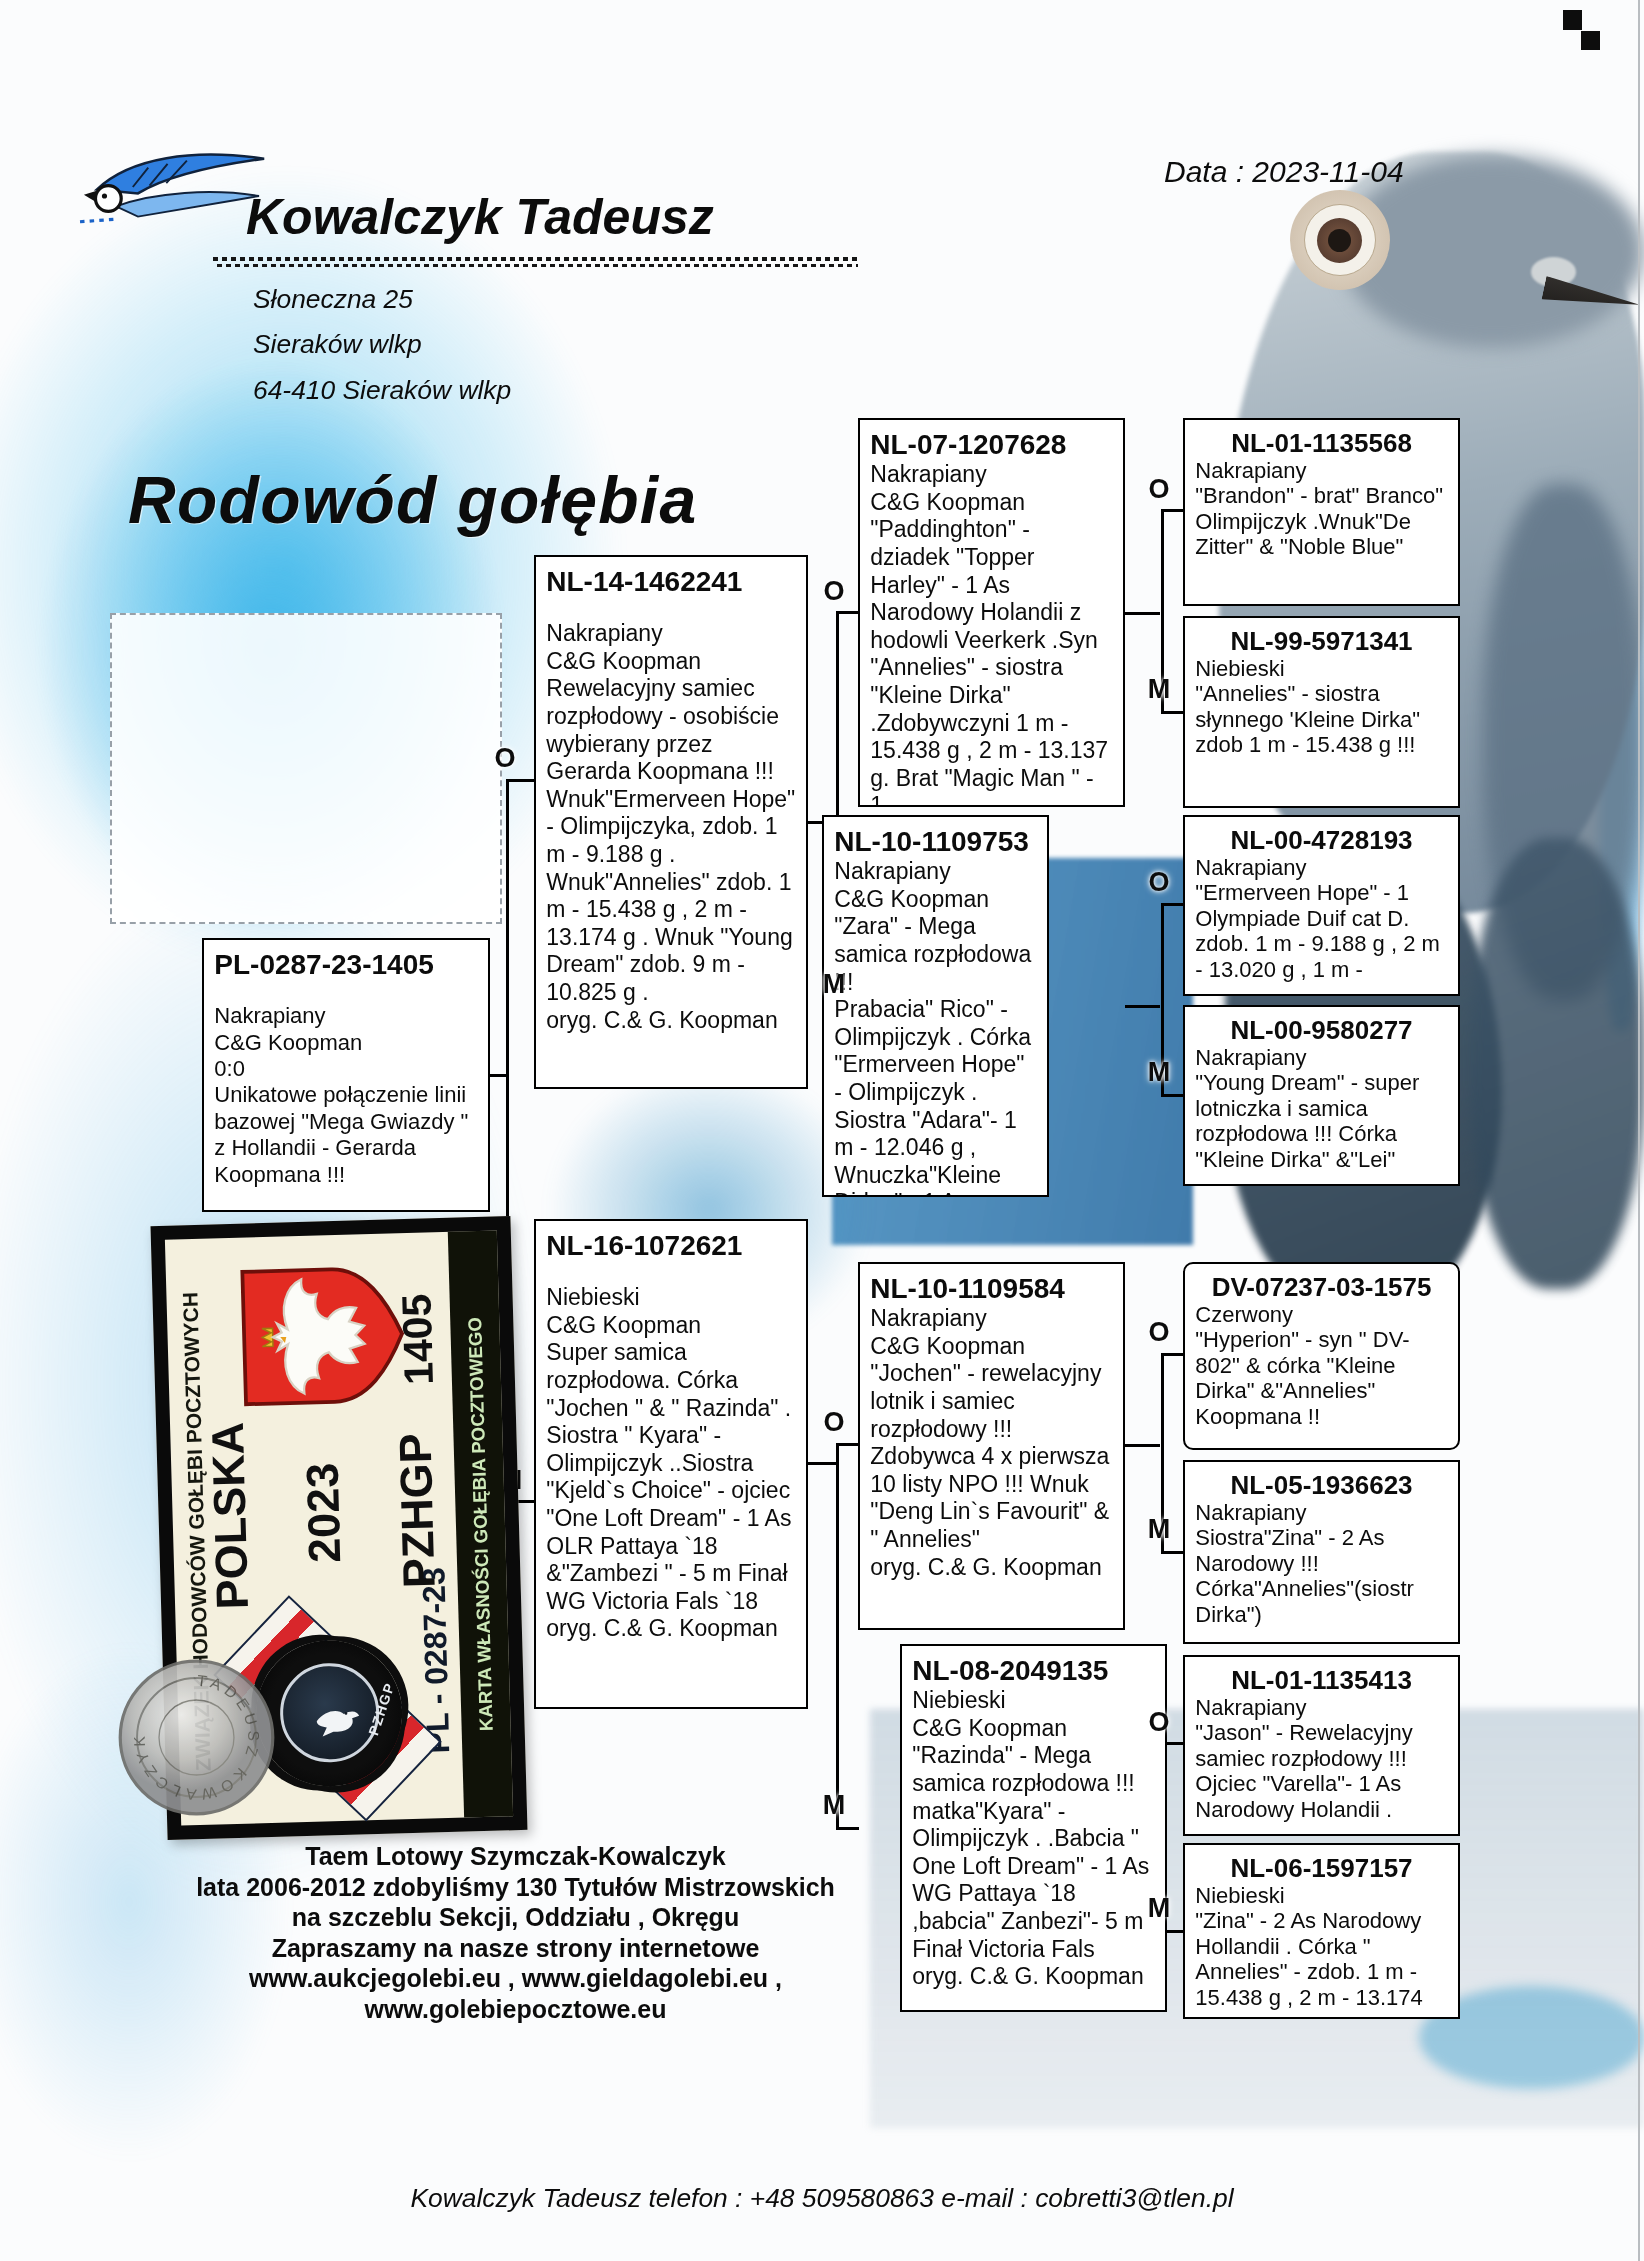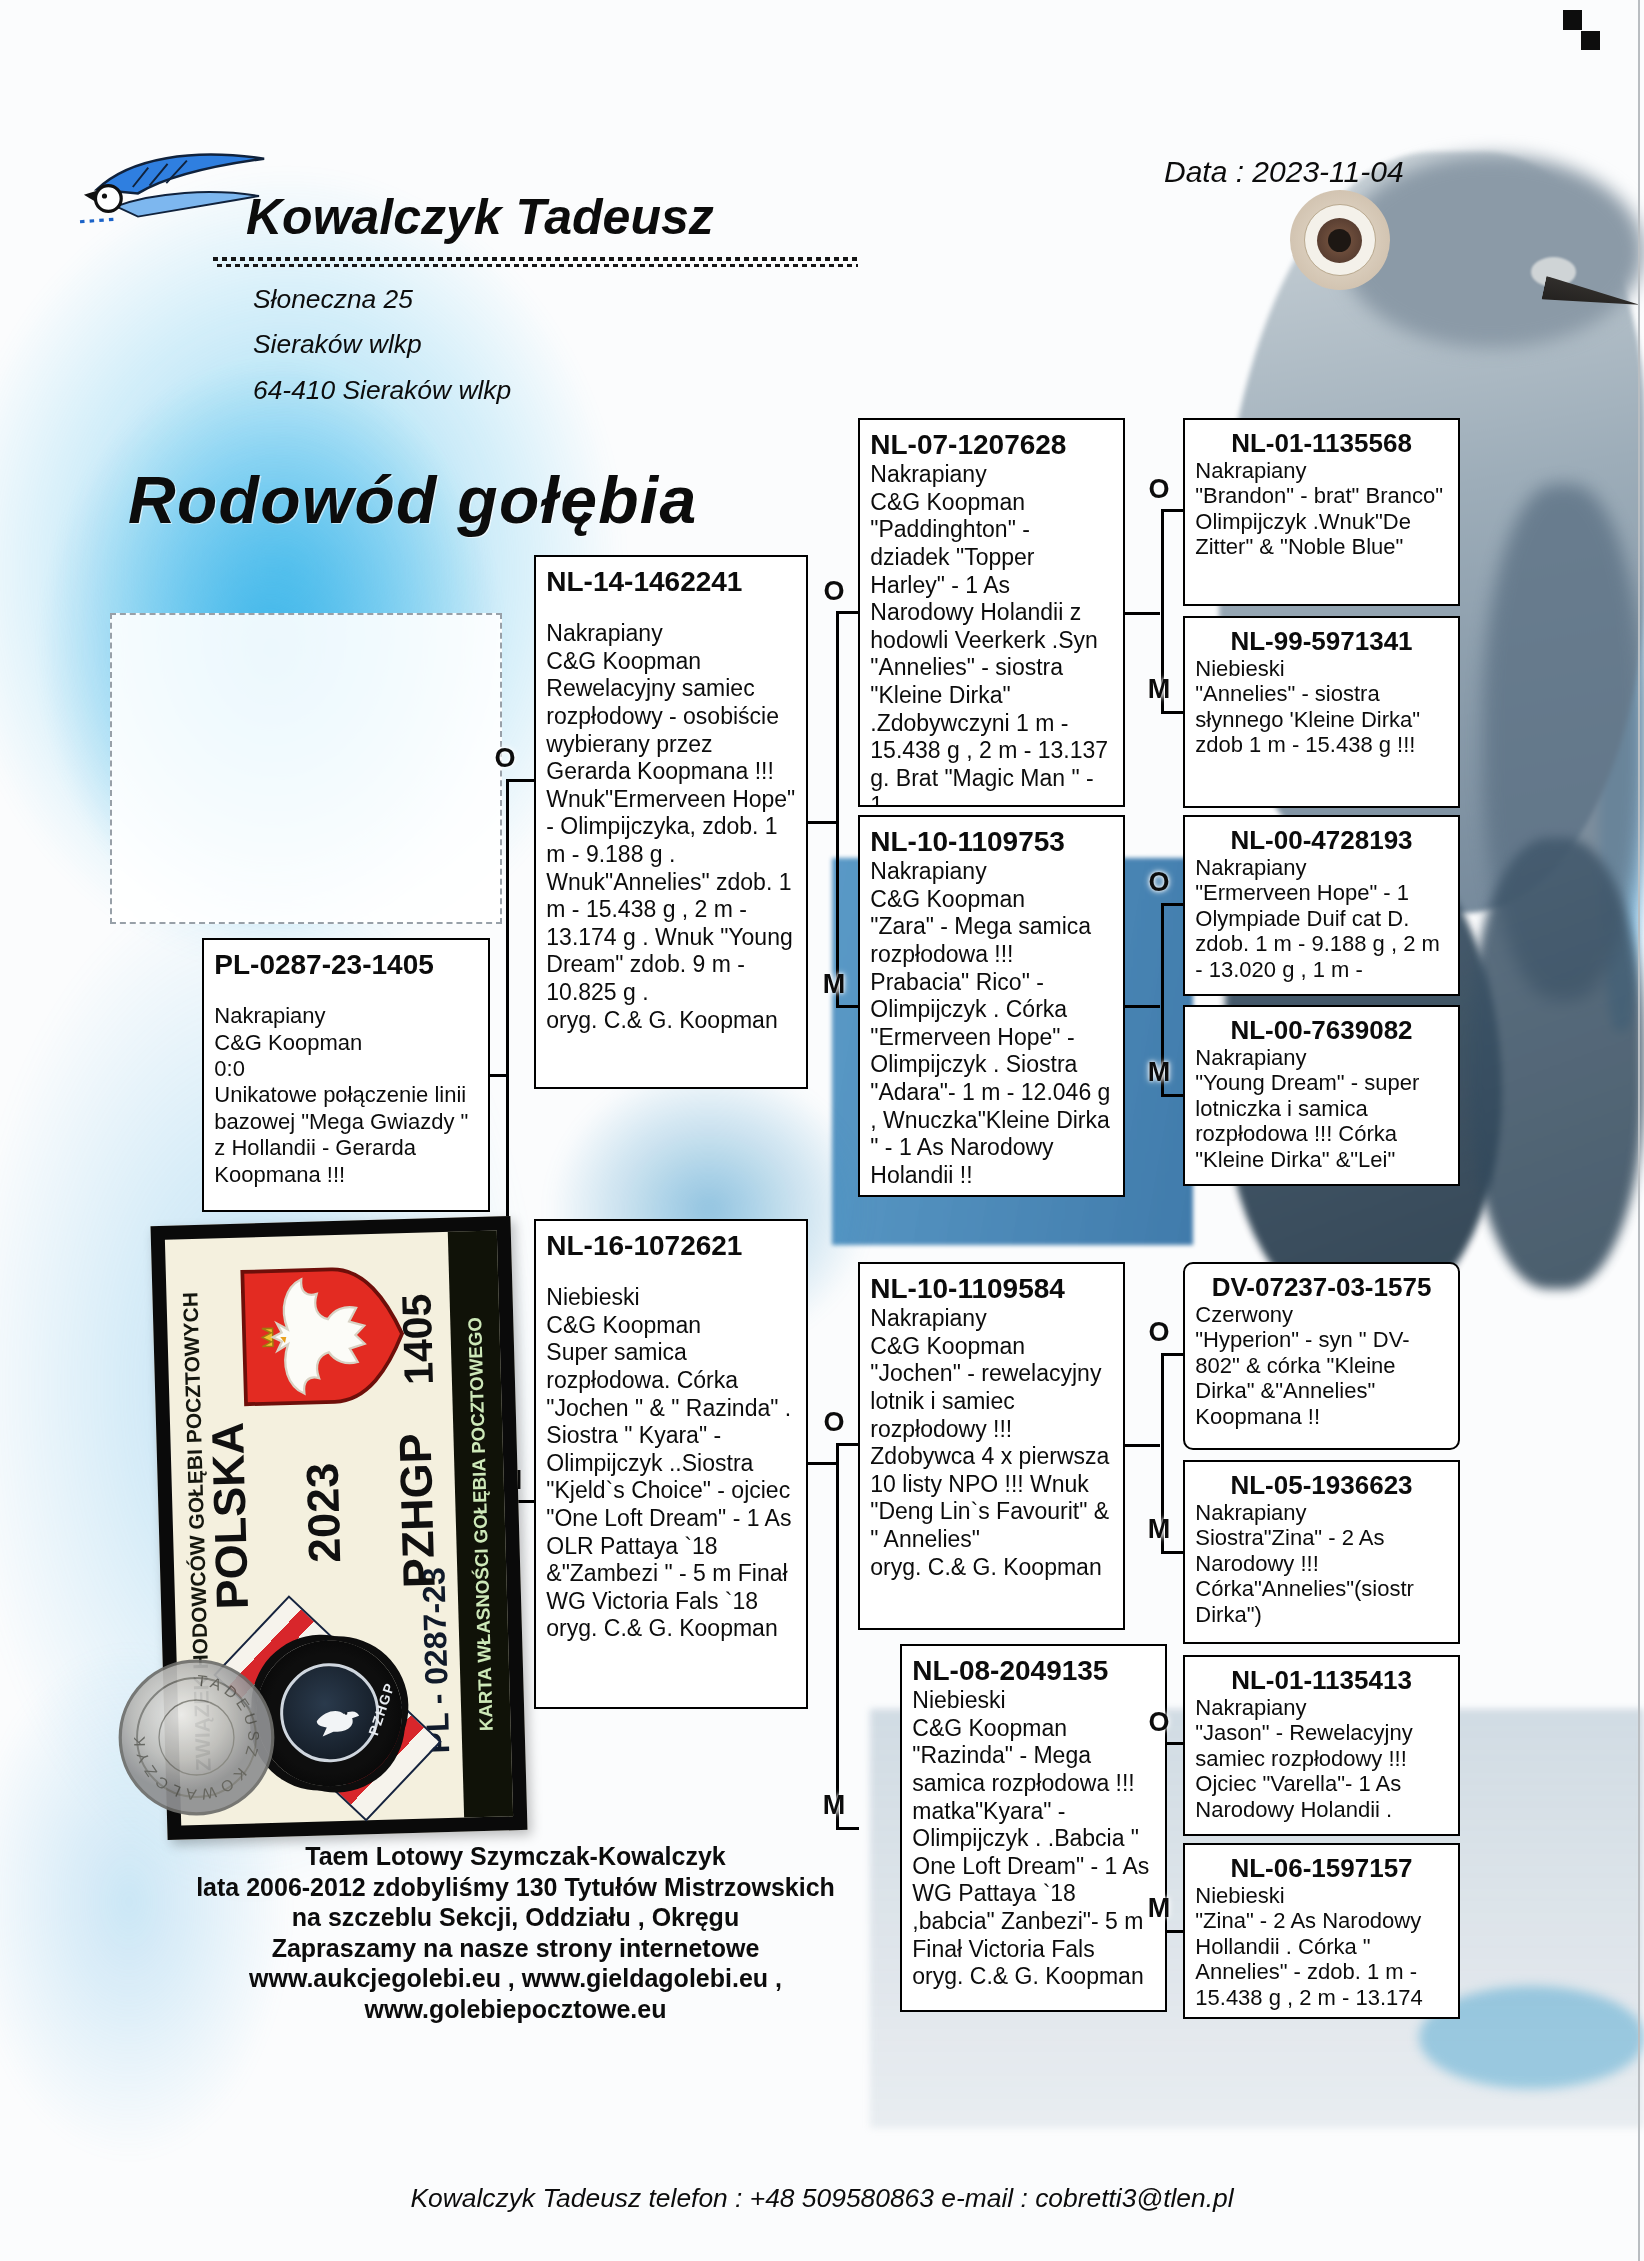--- a/index.html
+++ b/index.html
@@ -14,21 +14,21 @@
         font-size:23px;line-height:1.2;overflow:hidden;z-index:3;}
   .pbox .ring{font-weight:bold;font-size:28px;}
   .pbox.gap .ring{margin-bottom:22px;}
   .pbox .body{white-space:pre-line;}
   .g4{font-size:22px;line-height:1.16;}
   .g4 .ring{font-size:26px;text-align:center;}
   #b-pl{left:202px;top:938px;width:288px;height:274px;font-size:22px;}
   #b-nl14{left:534px;top:555px;width:274px;height:534px;}
   #b-nl16{left:534px;top:1219px;width:274px;height:490px;}
   #b-nl07{left:858px;top:418px;width:267px;height:389px;}
-  #b-nl753{left:858px;top:815px;width:267px;height:382px;}
+  #b-nl753{left:822px;top:815px;width:227px;height:382px;}
   #b-nl584{left:858px;top:1262px;width:267px;height:368px;}
   #b-nl08{left:900px;top:1644px;width:267px;height:368px;}
   #b-nl568{left:1183px;top:418px;width:277px;height:188px;}
   #b-nl99{left:1183px;top:616px;width:277px;height:192px;}
   #b-nl193{left:1183px;top:815px;width:277px;height:181px;}
   #b-nl909{left:1183px;top:1005px;width:277px;height:181px;}
   #b-dv{left:1183px;top:1262px;width:277px;height:188px;border-radius:10px;}
   #b-nl05{left:1183px;top:1460px;width:277px;height:184px;}
   #b-nl413{left:1183px;top:1655px;width:277px;height:181px;}
   #b-nl06{left:1183px;top:1843px;width:277px;height:176px;}
@@ -262,21 +262,21 @@
   <div class="ring">NL-99-5971341</div>
   <div class="body">Niebieski
 "Annelies" - siostra słynnego 'Kleine Dirka" zdob 1 m - 15.438 g !!!</div>
 </div>
 <div class="pbox g4" id="b-nl193">
   <div class="ring">NL-00-4728193</div>
   <div class="body">Nakrapiany
 "Ermerveen Hope" - 1 Olympiade Duif cat D. zdob. 1 m - 9.188 g , 2 m - 13.020 g , 1 m -</div>
 </div>
 <div class="pbox g4" id="b-nl909">
-  <div class="ring">NL-00-7639082</div>
+  <div class="ring">NL-00-9580277</div>
   <div class="body">Nakrapiany
 "Young Dream" - super lotniczka i samica rozpłodowa !!! Córka "Kleine Dirka" &amp;"Lei"</div>
 </div>
 <div class="pbox g4" id="b-dv">
   <div class="ring">DV-07237-03-1575</div>
   <div class="body">Czerwony
 "Hyperion" - syn " DV-802" &amp; córka "Kleine Dirka" &amp;"Annelies" Koopmana !!</div>
 </div>
 <div class="pbox g4" id="b-nl05">
   <div class="ring">NL-05-1936623</div>

